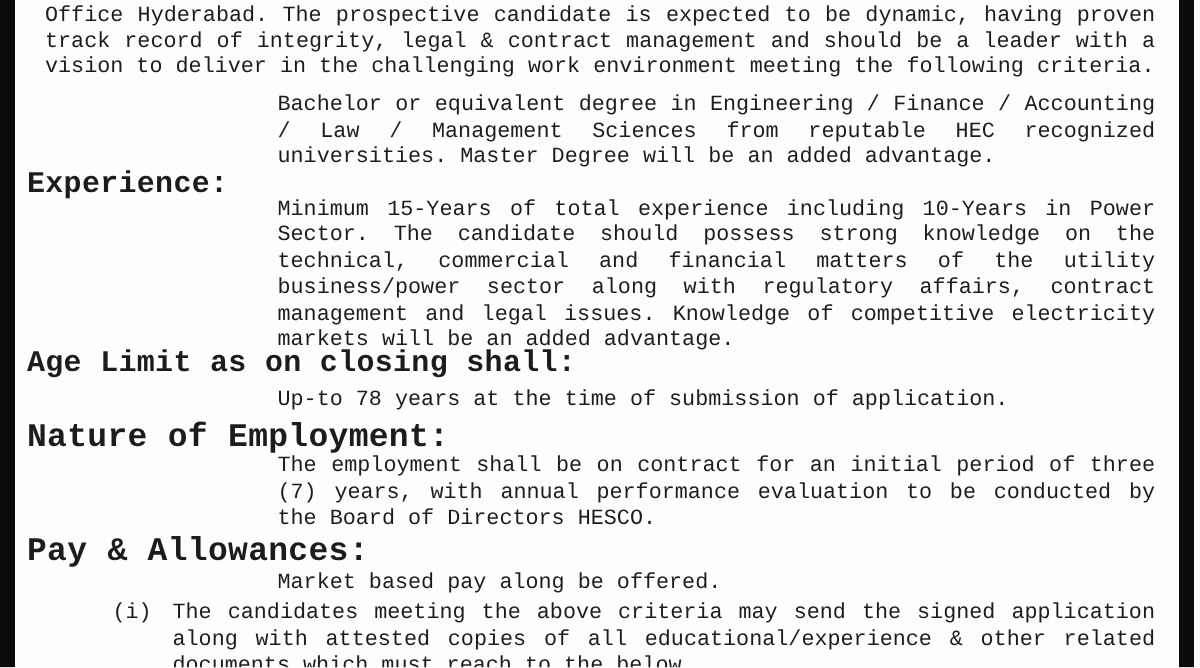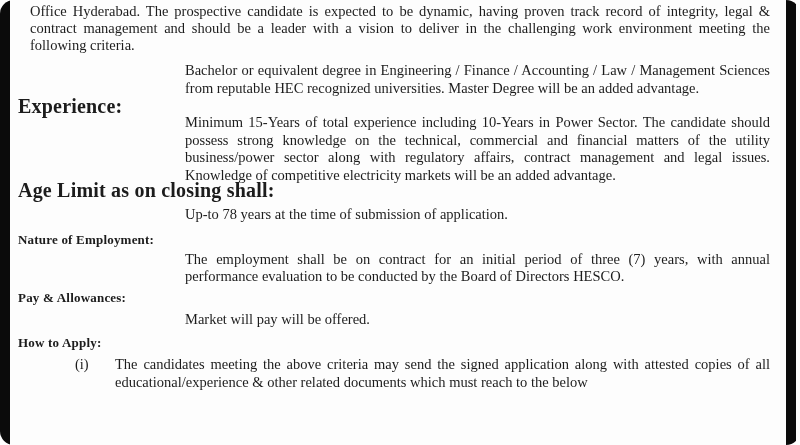--- a/index.html
+++ b/index.html
@@ -3,23 +3,22 @@
 <meta charset="utf-8">
 <style>
   * { margin: 0; padding: 0; box-sizing: border-box; }
   html, body { background: #ffffff; }
   .page {
     position: relative;
     width: 800px;
     height: 445px;
     overflow: hidden;
     background: var(--page-bg, #fdfdfd);
-    font-family: Liberation Serif, serif;
+    font-family: Liberation Mono, monospace;
     color: var(--text-color, #1c1c1c);
-    border-radius: 14px;
   }
   .border-v {
     position: absolute;
     top: 0;
     height: 445px;
     background: var(--border-color, #0b0b0b);
   }
   .border-left  { left: 0; width: 10px; }
   .border-right { left: 786px; width: 10px; }
   .content {
@@ -37,21 +36,21 @@
     text-align: justify;
     text-align-last: left;
   }
   .h-large {
     font-size: 20px;
     line-height: 22px;
     font-weight: bold;
     letter-spacing: 0.2px;
   }
   .h-med {
-    font-size: 13px;
+    font-size: 22px;
     line-height: 21px;
     font-weight: bold;
     letter-spacing: 0.2px;
   }
   .body-block {
     margin-left: 167px;
     width: 585px;
     font-size: 14.5px;
     line-height: 17.5px;
     text-align: justify;
@@ -89,23 +88,22 @@
     <h2 class="h-large" style="margin-top:-2px">Experience:</h2>
     <p class="body-block" style="margin-top:-3px">Minimum 15-Years of total experience including 10-Years in Power Sector. The candidate should possess strong knowledge on the technical, commercial and financial matters of the utility business/power sector along with regulatory affairs, contract management and legal issues. Knowledge of competitive electricity markets will be an added advantage.</p>
 
     <h2 class="h-large" style="margin-top:-5px">Age Limit as on closing shall:</h2>
     <p class="body-block" style="margin-top:5px">Up-to 78 years at the time of submission of application.</p>
 
     <h2 class="h-med" style="margin-top:5px">Nature of Employment:</h2>
     <p class="body-block" style="margin-top:1px">The employment shall be on contract for an initial period of three (7) years, with annual performance evaluation to be conducted by the Board of Directors HESCO.</p>
 
     <h2 class="h-med" style="margin-top:1px">Pay &amp; Allowances:</h2>
-    <p class="body-block" style="margin-top:3px">Market will pay will be offered.</p>
+    <p class="body-block" style="margin-top:3px">Market based pay along be offered.</p>
 
-    <h2 class="h-med" style="margin-top:4px">How to Apply:</h2>
 
     <div class="list-item" style="margin-top:3px">
       <span class="list-marker">(i)</span>
       <span class="list-text">The candidates meeting the above criteria may send the signed application along with attested copies of all educational/experience &amp; other related documents which must reach to the below</span>
     </div>
 
   </div>
 </div>
 
 </body></html>

